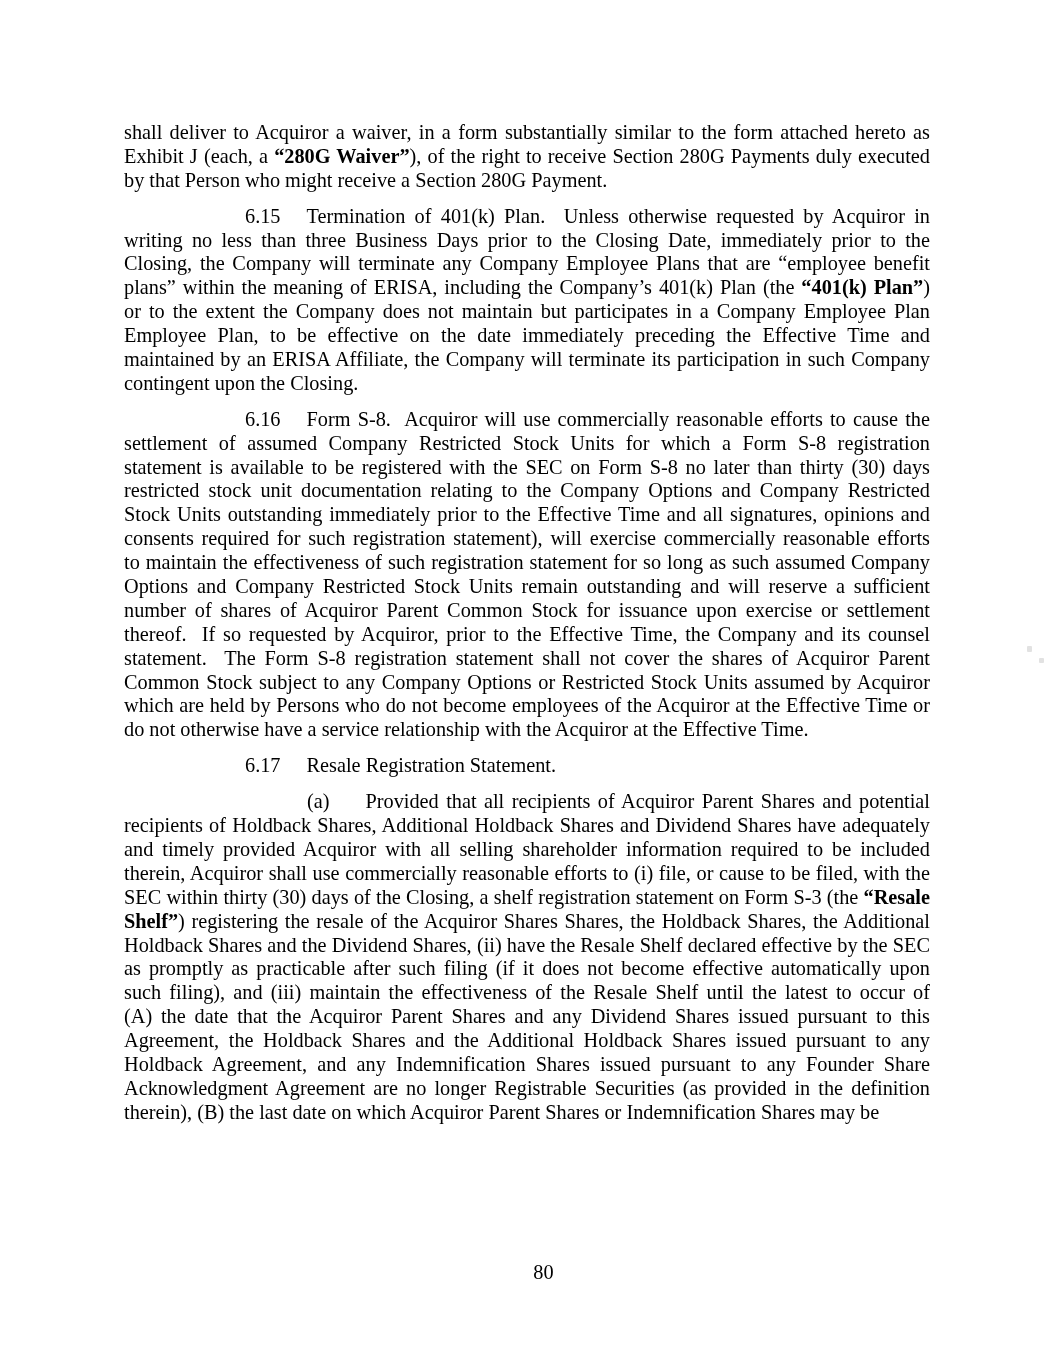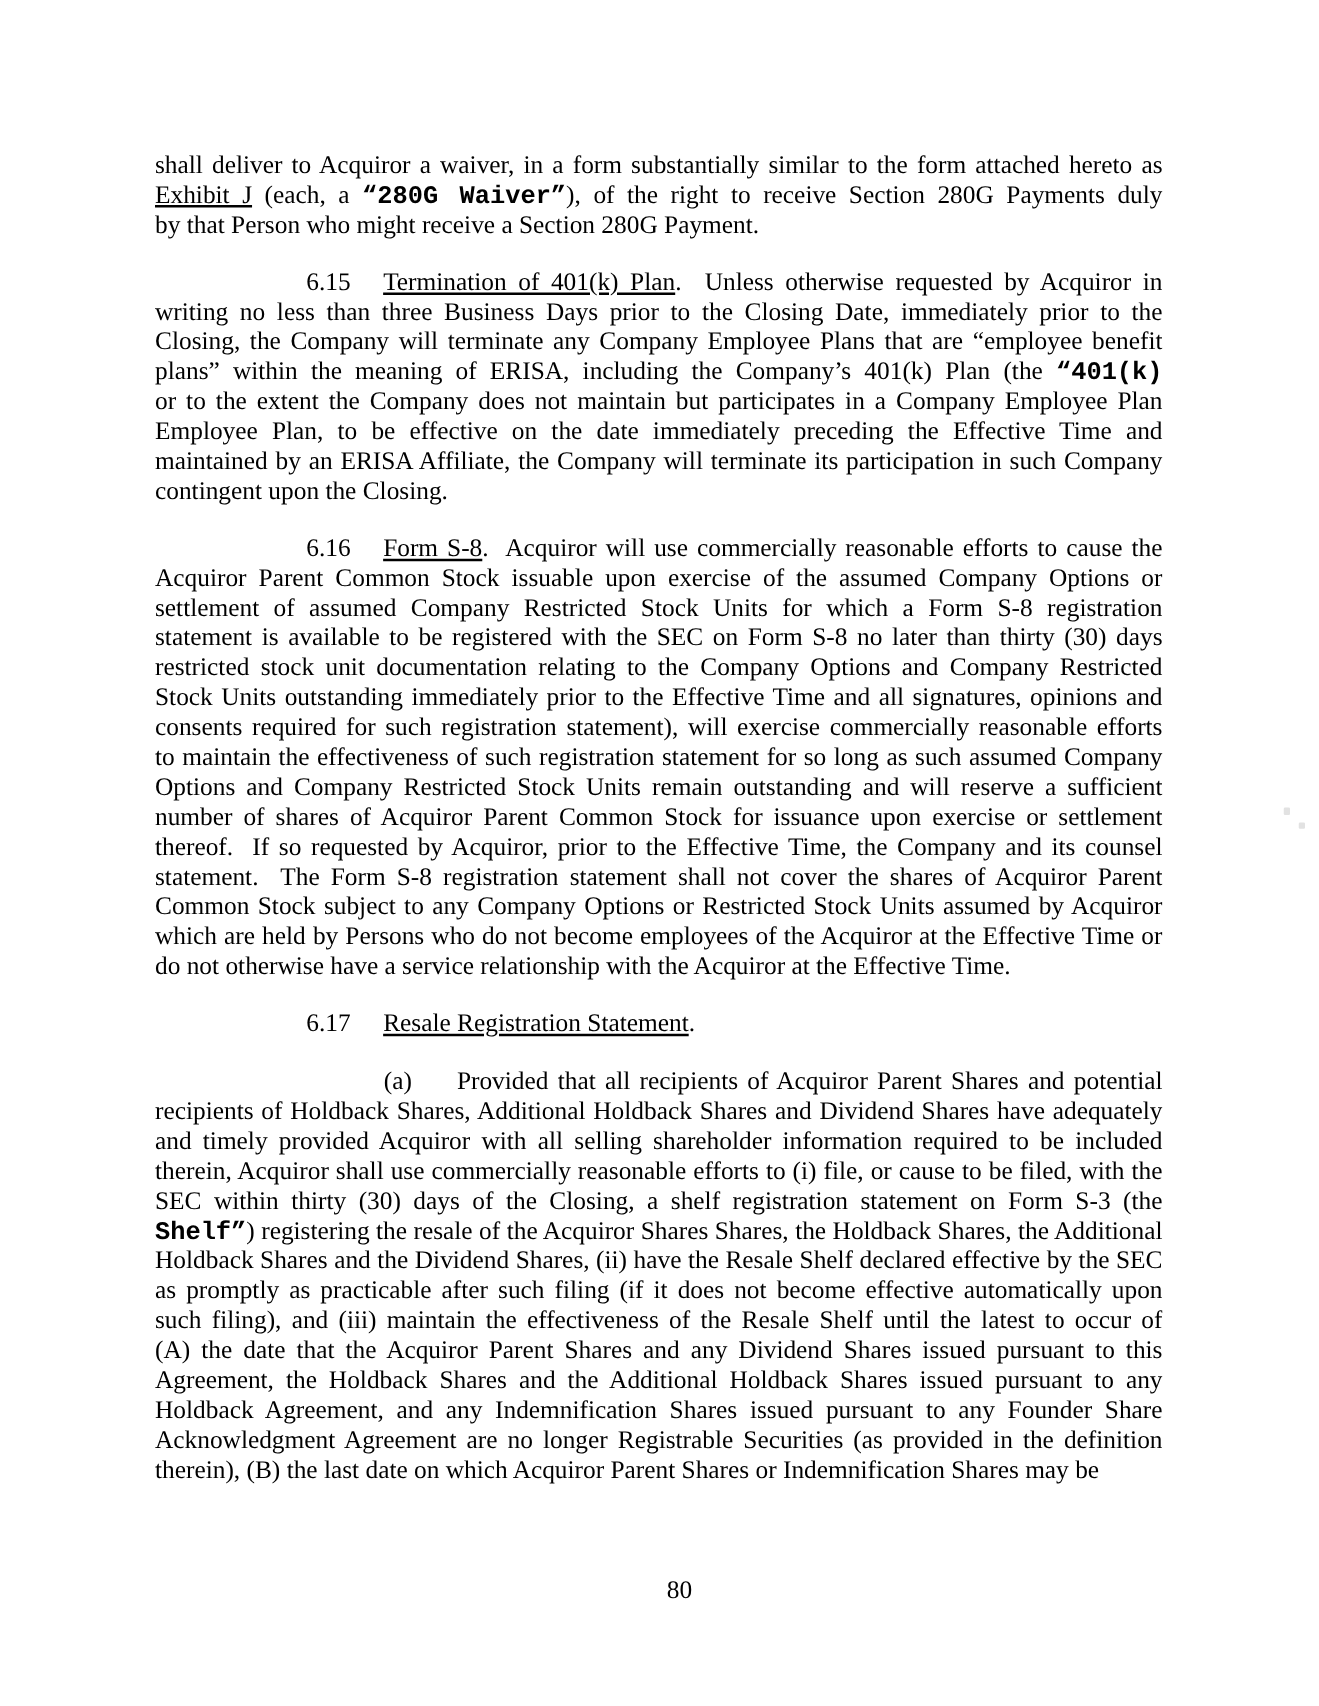--- a/index.html
+++ b/index.html
@@ -16,34 +16,34 @@
     font-family: "Liberation Serif", "DejaVu Serif", serif;
     overflow: hidden;
   }
   .content {
     position: absolute;
     left: 124px;
     top: 121px;
     width: 806px;
   }
   .para { margin: 0; }
-  .para + .para { margin-top: 22px; }
+  .para + .para { margin-top: 12px; }
   .line {
     font-size: 20.3px;
     line-height: 23.9px;
     height: 23.9px;
     text-align: justify;
     text-align-last: justify;
     overflow: hidden;
   }
   .line.last {
     text-align-last: left;
   }
-  .seg.b { font-weight: 700; font-family: Liberation Mono, monospace; }
-  .seg.u { text-decoration: underline; text-underline-offset: 2px; }
+  .seg.b { font-weight: 700; }
+  .seg.u { text-underline-offset: 2px; }
   .gap { display: inline-block; height: 1px; }
   .page-number {
     position: absolute;
     left: 16px;
     top: 1261px;
     width: 1055px;
     text-align: center;
     font-size: 20.3px;
     line-height: 23.9px;
   }
@@ -69,21 +69,20 @@
           <div class="line"><span class="seg">writing no less than three Business Days prior to the Closing Date, immediately prior to the</span></div>
           <div class="line"><span class="seg">Closing, the Company will terminate any Company Employee Plans that are “employee benefit</span></div>
           <div class="line"><span class="seg">plans” within the meaning of ERISA, including the Company’s 401(k) Plan (the </span><span class="seg b">“401(k) Plan”</span><span class="seg">)</span></div>
           <div class="line"><span class="seg">or to the extent the Company does not maintain but participates in a Company Employee Plan</span></div>
           <div class="line"><span class="seg">Employee Plan, to be effective on the date immediately preceding the Effective Time and</span></div>
           <div class="line"><span class="seg">maintained by an ERISA Affiliate, the Company will terminate its participation in such Company</span></div>
           <div class="line last"><span class="seg">contingent upon the Closing.</span></div>
         </div>
         <div class="para">
           <div class="line" style="padding-left: 121px;"><span class="seg">6.16</span><span class="gap" style="width: 26px;"></span><span class="seg u">Form S-8</span><span class="seg">.&nbsp; Acquiror will use commercially reasonable efforts to cause the</span></div>
-          <div class="line"><span class="seg">Acquiror Parent Common Stock issuable upon exercise of the assumed Company Options or</span></div>
           <div class="line"><span class="seg">settlement of assumed Company Restricted Stock Units for which a Form S-8 registration</span></div>
           <div class="line"><span class="seg">statement is available to be registered with the SEC on Form S-8 no later than thirty (30) days</span></div>
           <div class="line"><span class="seg">restricted stock unit documentation relating to the Company Options and Company Restricted</span></div>
           <div class="line"><span class="seg">Stock Units outstanding immediately prior to the Effective Time and all signatures, opinions and</span></div>
           <div class="line"><span class="seg">consents required for such registration statement), will exercise commercially reasonable efforts</span></div>
           <div class="line"><span class="seg">to maintain the effectiveness of such registration statement for so long as such assumed Company</span></div>
           <div class="line"><span class="seg">Options and Company Restricted Stock Units remain outstanding and will reserve a sufficient</span></div>
           <div class="line"><span class="seg">number of shares of Acquiror Parent Common Stock for issuance upon exercise or settlement</span></div>
           <div class="line"><span class="seg">thereof.&nbsp; If so requested by Acquiror, prior to the Effective Time, the Company and its counsel</span></div>
           <div class="line"><span class="seg">statement.&nbsp; The Form S-8 registration statement shall not cover the shares of Acquiror Parent</span></div>

